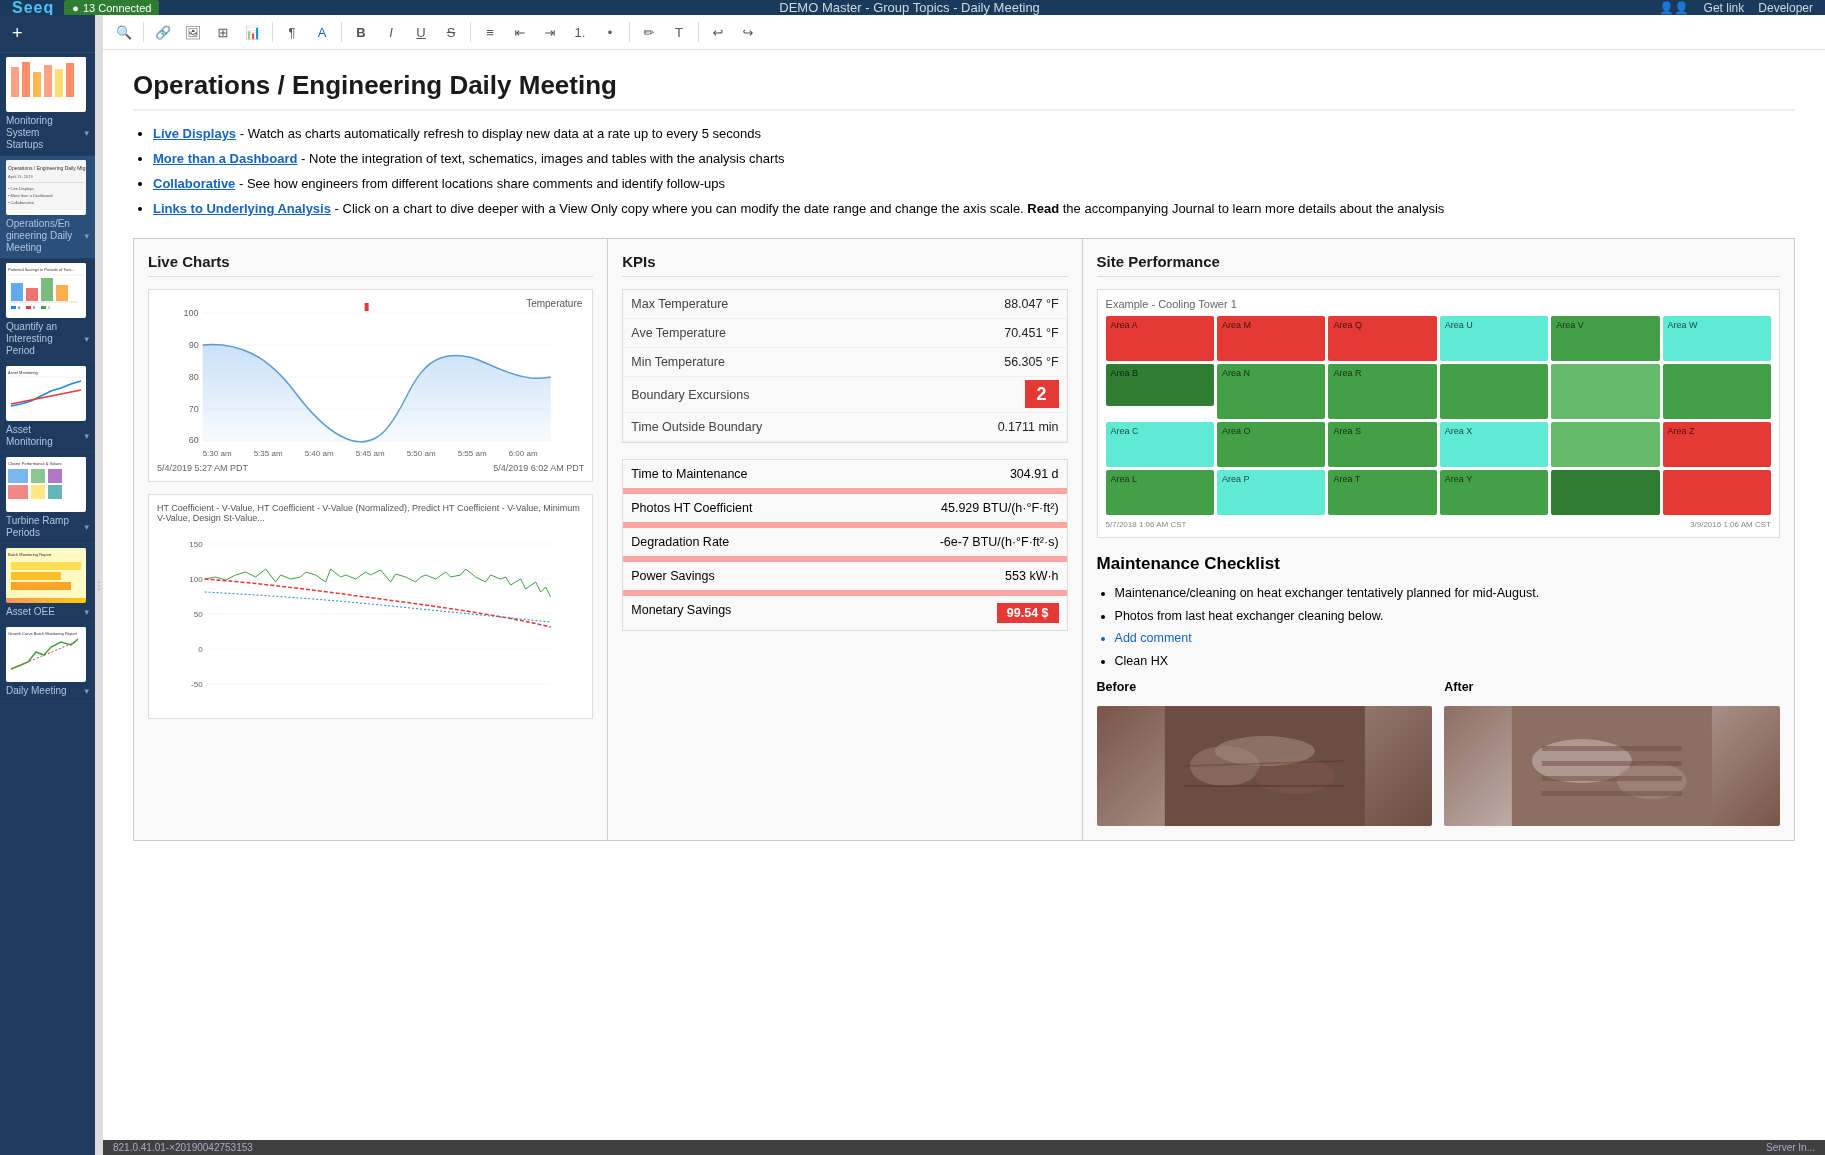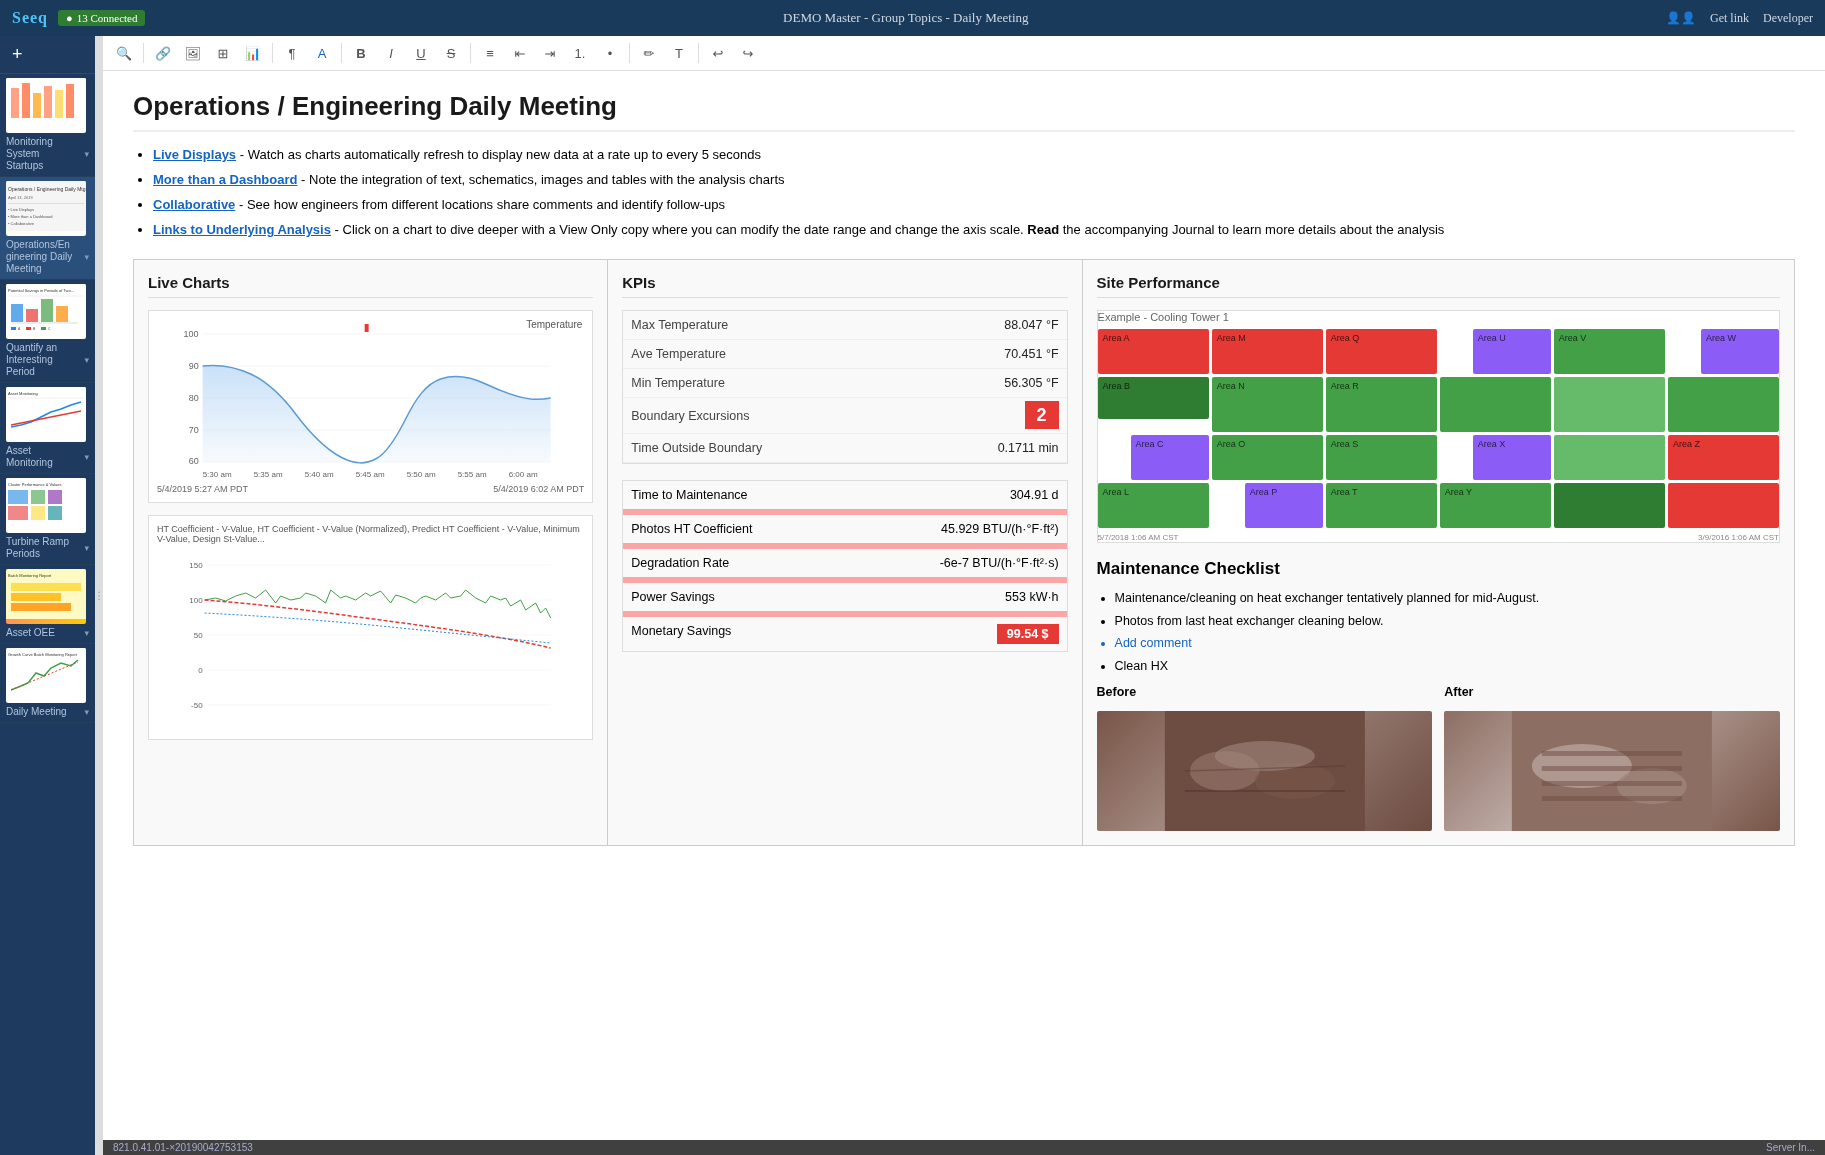--- a/index.html
+++ b/index.html
@@ -2,27 +2,26 @@
 <html><head>
   <meta charset="utf-8">
   <style>
     * { box-sizing: border-box; margin: 0; padding: 0; }
     body { font-family: 'Segoe UI', Arial, sans-serif; font-size: 13px; background: #f0f0f0; display: flex; flex-direction: column; height: 1155px; overflow: hidden; }
 
     
     .topbar {
       background: #1a3a5c;
       color: white;
-      height: 36px;
+      height: 15px;
       display: flex;
       align-items: center;
       padding: 0 12px;
       justify-content: space-between;
       flex-shrink: 0;
-      font-family: Liberation Serif, serif;
     }
     .topbar-left { display: flex; align-items: center; gap: 10px; }
     .topbar-logo { color: #4fc3f7; font-weight: bold; font-size: 16px; letter-spacing: 1px; }
     .topbar-status { background: #2e7d32; color: white; font-size: 11px; padding: 2px 8px; border-radius: 3px; display: flex; align-items: center; gap: 4px; }
     .topbar-center { font-size: 13px; color: #cdd8e3; }
     .topbar-right { display: flex; align-items: center; gap: 14px; font-size: 12px; color: #cdd8e3; }
 
     
     .main-layout { display: flex; flex: 1; overflow: hidden; }
 
@@ -185,21 +184,21 @@
       border-radius: 2px;
       display: flex;
       align-items: flex-start;
       padding: 4px 5px;
       font-size: 9px;
       color: rgba(0,0,0,0.7);
       font-weight: 500;
     }
     .hm-red { background: #e53935; }
     .hm-green { background: #43a047; }
-    .hm-yellow { background: #8b5cf6; margin-left: 33px; }
+    .hm-yellow { background: #5eead4; }
     .hm-dkgreen { background: #2e7d32; }
     .hm-ltgreen { background: #66bb6a; }
 
     
     .maint-title { font-size: 17px; font-weight: 600; margin: 16px 0 8px; }
     .maint-bullets { list-style: disc; padding-left: 18px; font-size: 12.5px; line-height: 1.8; }
     .maint-images { display: flex; gap: 12px; margin-top: 12px; }
     .maint-image-box {
       flex: 1;
       height: 120px;
@@ -586,21 +585,21 @@
             <div class="kpi-bottom-row">
               <span>Monetary Savings</span>
               <span class="kpi-highlight">99.54 $</span>
             </div>
           </div>
         </div>
 
         <div class="section-panel">
           <div class="section-title">Site Performance</div>
 
-          <div style="border:1px solid #ddd; margin-bottom:14px; background:white;">
+          <div style="border:1px solid #ddd; padding:8px; margin-bottom:14px; background:white;">
             <div class="heatmap-title">Example - Cooling Tower 1</div>
             <div class="heatmap-grid">
               <div class="heatmap-cell hm-red">Area A</div>
               <div class="heatmap-cell hm-red">Area M</div>
               <div class="heatmap-cell hm-red">Area Q</div>
               <div class="heatmap-cell hm-yellow">Area U</div>
               <div class="heatmap-cell hm-green">Area V</div>
               <div class="heatmap-cell hm-yellow">Area W</div>
 
               <div class="heatmap-cell hm-dkgreen" style="height:42px;">Area B</div>

